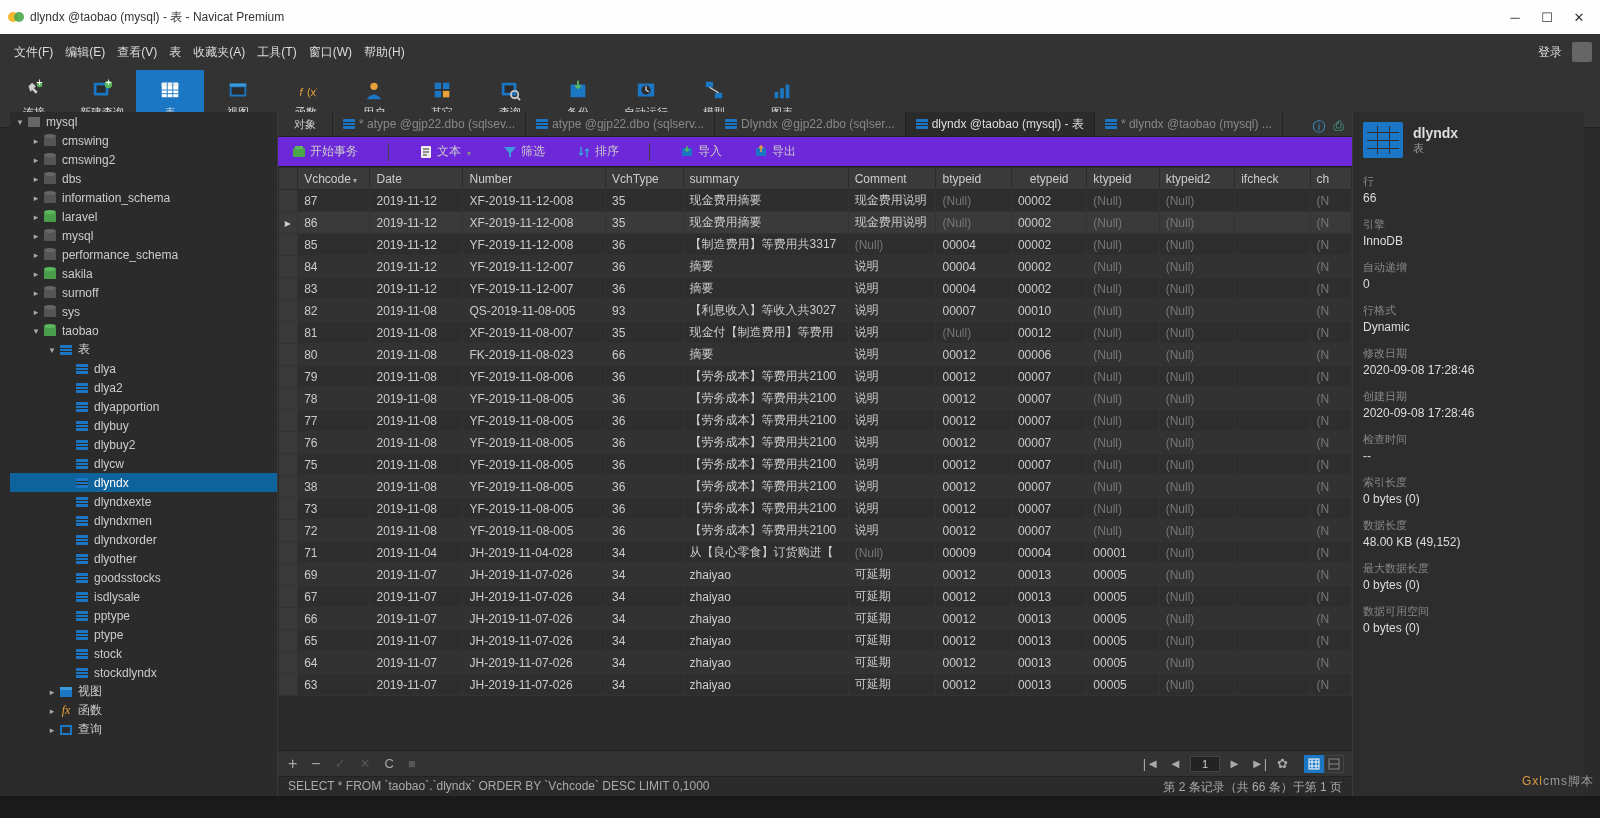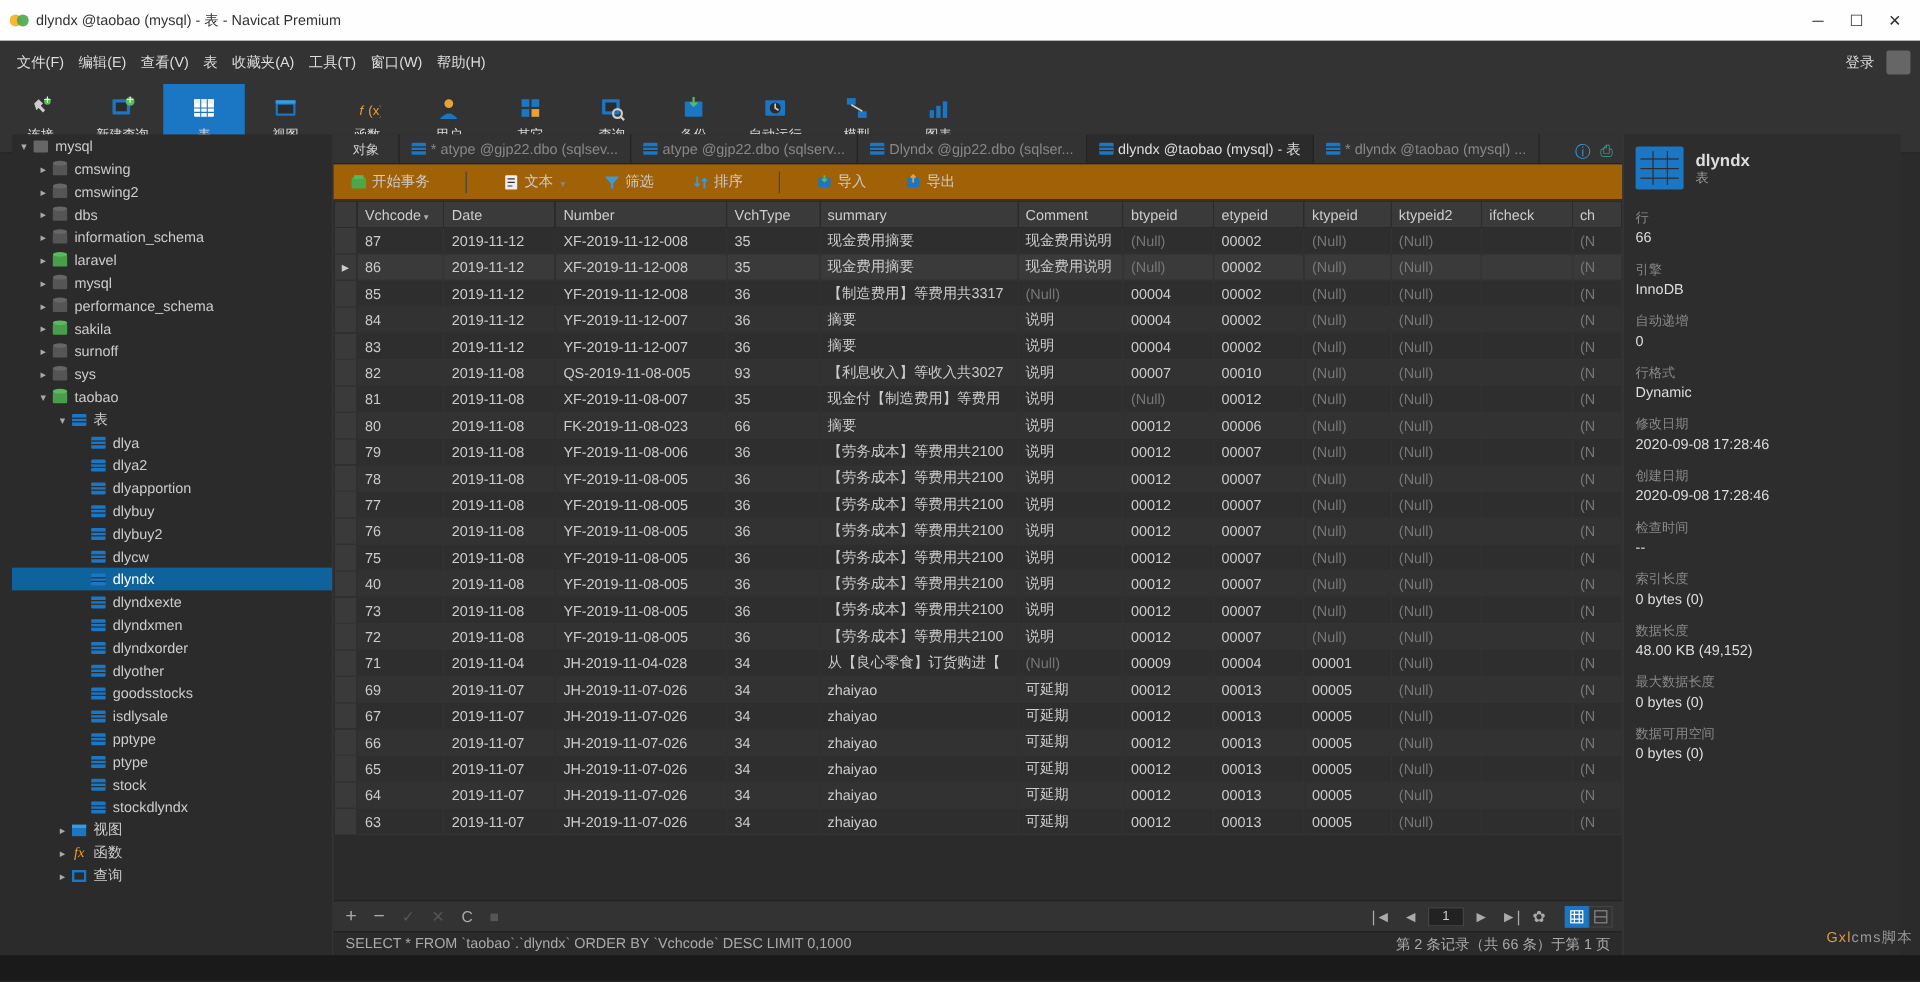--- a/index.html
+++ b/index.html
@@ -33,21 +33,21 @@
 .tbl-icon::after { content:''; position:absolute; top:3px; left:0; right:0; height:1px; background:#2b2b2b; box-shadow:0 3px 0 #2b2b2b; }
 .svr-icon { width:12px; height:10px; background:#666; border-radius:1px; }
 .fx-ico { color:#e8a13a; font-style:italic; font-family:Liberation Serif, serif; font-size:12px; }
 .main { flex:1; display:flex; flex-direction:column; background:#2b2b2b; min-width:0; }
 .tabs { height:25px; background:#333; display:flex; align-items:flex-end; border-bottom:1px solid #222; }
 .tab { height:24px; padding:0 10px; display:flex; align-items:center; gap:4px; cursor:pointer; color:#888; font-size:11px; max-width:200px; overflow:hidden; white-space:nowrap; border-right:1px solid #222;}
 .tab.active { background:#2b2b2b; color:#ddd; }
 .tab.obj { color:#ccc; padding:0 16px;}
 .tabs .right-icons { margin-left:auto; display:flex; gap:8px; padding-right:8px; }
 .tabs .right-icons span { color:#4a9; cursor:pointer; font-size:13px;}
-.toolbar2 { height:30px; background:#a16207; display:flex; align-items:center; padding:0 8px; gap:20px; border-bottom:1px solid #222; }
+.toolbar2 { height:30px; background:#6d28d9; display:flex; align-items:center; padding:0 8px; gap:20px; border-bottom:1px solid #222; }
 .tb-btn { padding:3px 6px; display:flex; align-items:center; gap:4px; cursor:pointer; color:#ccc; font-size:12px;}
 .tb-btn .drop::after{content:'▾'; font-size:8px; margin-left:2px; color:#888;}
 .tb-sep { width:1px; height:18px; background:#444; margin:0 4px; }
 .grid-wrap { flex:1; overflow:auto; position:relative; }
 table.grid { border-collapse:collapse; width:100%; }
 .grid th { background:#3a3a3a; color:#ccc; text-align:left; padding:3px 6px; border:1px solid #2b2b2b; font-weight:normal; height:22px; position:sticky; top:0; cursor:pointer;}
 .grid th .sort::after { content:' ▾'; font-size:8px; color:#aaa;}
 .grid td { padding:2px 6px; border-right:1px solid #333; border-bottom:1px solid #333; height:21px; color:#ccc; white-space:nowrap; overflow:hidden; }
 .grid tr:nth-child(odd) td { background:#2e2e2e; }
 .grid tr:nth-child(even) td { background:#323232; }
@@ -593,21 +593,21 @@
           <thead>
             <tr>
               <th style="width: 16px;"></th>
               <th style="width: 70px;">Vchcode<span class="sort"></span></th>
               <th style="width: 90px;">Date</th>
               <th style="width: 138px;">Number</th>
               <th style="width: 75px;">VchType</th>
               <th style="width: 145px;">summary</th>
               <th style="width: 79px;">Comment</th>
               <th style="width: 73px;">btypeid</th>
-              <th style="width: 73px;">etypeid</th>
+              <th style="width: 73px; text-align: center;">etypeid</th>
               <th style="width: 70px;">ktypeid</th>
               <th style="width: 73px;">ktypeid2</th>
               <th style="width: 73px;">ifcheck</th>
               <th style="width: 40px;">ch</th>
             </tr>
           </thead>
           <tbody>
             <tr>
               <td class="rowmark"></td>
               <td>87</td>
@@ -798,21 +798,21 @@
               <td>说明</td>
               <td>00012</td>
               <td>00007</td>
               <td class="null">(Null)</td>
               <td class="null">(Null)</td>
               <td></td>
               <td class="null">(N</td>
             </tr>
             <tr>
               <td class="rowmark"></td>
-              <td>40</td>
+              <td>38</td>
               <td>2019-11-08</td>
               <td>YF-2019-11-08-005</td>
               <td>36</td>
               <td>【劳务成本】等费用共2100</td>
               <td>说明</td>
               <td>00012</td>
               <td>00007</td>
               <td class="null">(Null)</td>
               <td class="null">(Null)</td>
               <td></td>

